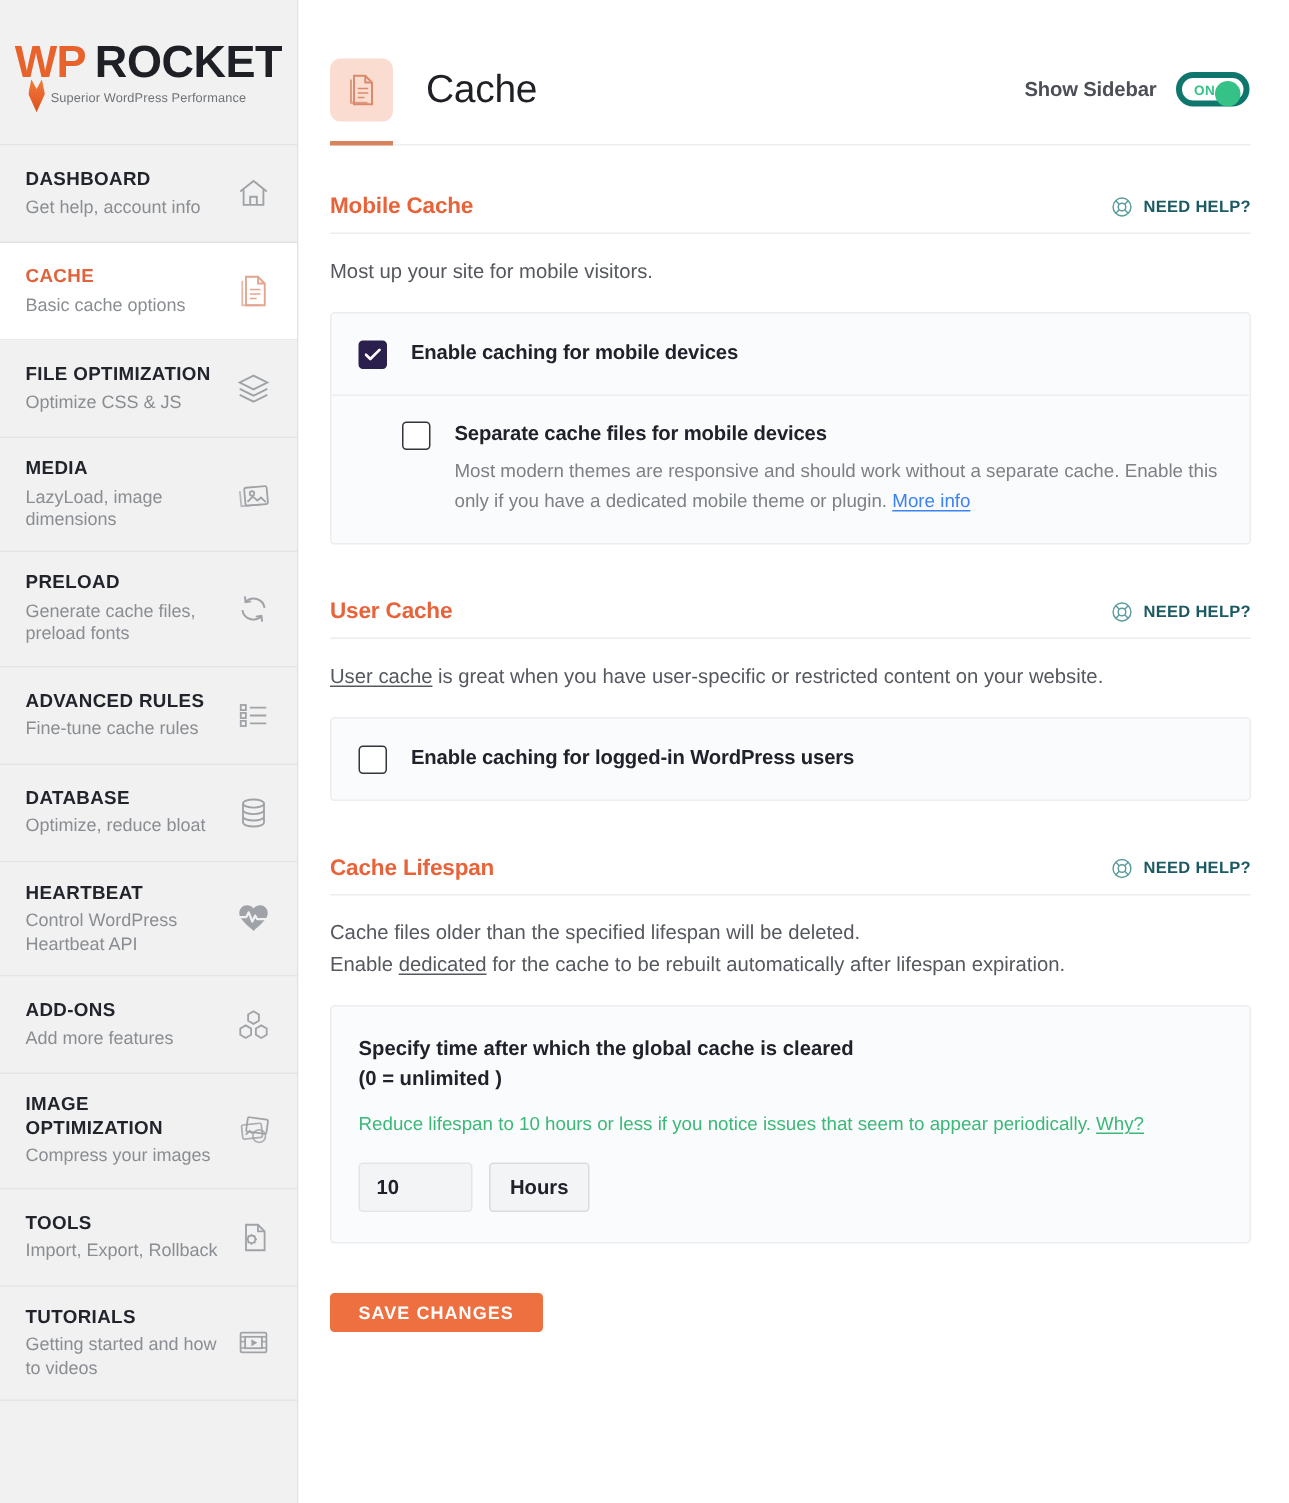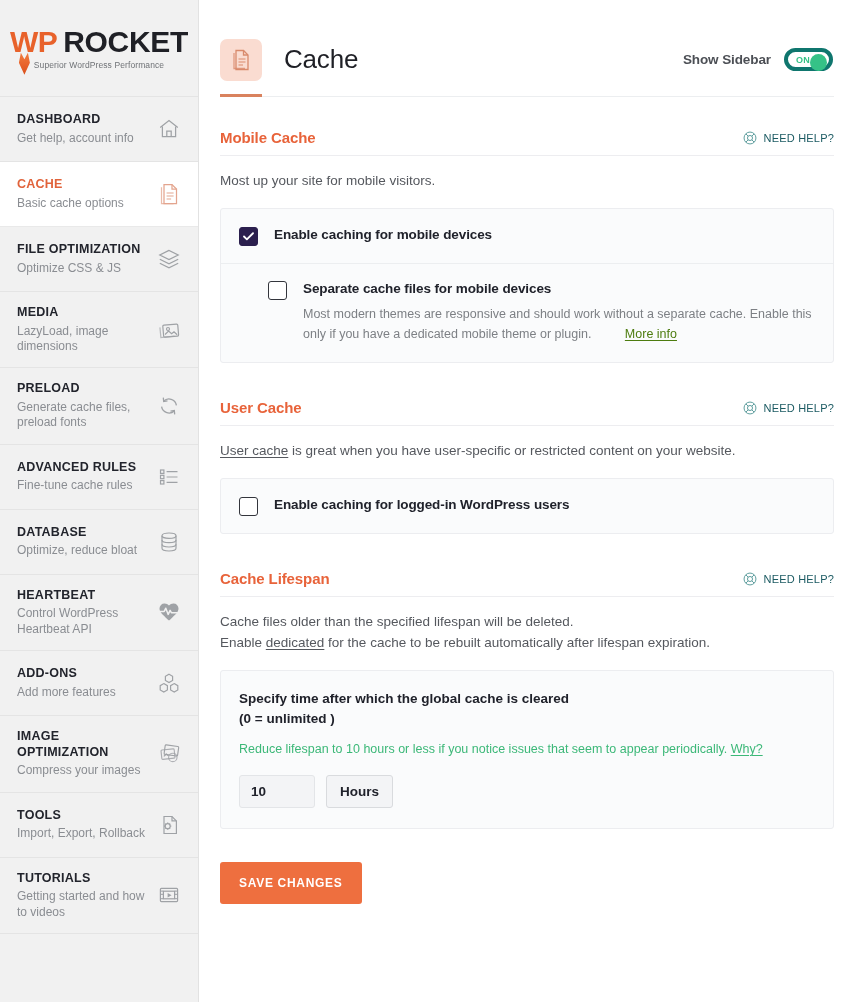--- a/index.html
+++ b/index.html
@@ -131,21 +131,21 @@
     border-bottom: 1px solid #ededf0;
   }
   .section-title {
     font-size: 15px; font-weight: 700; color: #e8633a; letter-spacing: -0.1px;
   }
   .need-help {
     display: flex; align-items: center; gap: 7px; cursor: pointer;
   }
   .need-help-icon { color: #5a9b9b; display: flex; }
   .need-help-text {
-    font-size: 11px; font-weight: 400; color: #1b5a62; letter-spacing: 0.2px;
+    font-size: 11px; font-weight: 700; color: #1b5a62; letter-spacing: 0.2px;
   }
 
   .section-desc {
     font-size: 13.5px; color: #55585e; margin-top: 15px; line-height: 1.5;
   }
   .section-desc a, .inline-link {
     color: #55585e; text-decoration: underline; text-underline-offset: 2px;
   }
 
   .card {
@@ -171,21 +171,21 @@
   .cbx svg { display: block; }
   .opt-body { margin-left: 16px; }
   .opt-label {
     font-size: 13.5px; font-weight: 700; color: #20222b;
     line-height: 1.35; letter-spacing: -0.1px;
   }
   .opt-help {
     font-size: 12.5px; color: #7d8085; margin-top: 7px;
     line-height: 1.55; max-width: 565px;
   }
-  .opt-help a { color: #4d7c0f; text-decoration: underline; text-underline-offset: 2px; margin-left: 30px; }
+  .opt-help a { color: #3b82f6; text-decoration: underline; text-underline-offset: 2px; }
 
   
   .lifespan-body { padding: 18px 18px 20px 18px; }
   .lifespan-title {
     font-size: 13.5px; font-weight: 700; color: #20222b; line-height: 1.45;
   }
   .lifespan-note {
     font-size: 12.5px; color: #3cb878; margin-top: 12px; line-height: 1.5;
   }
   .lifespan-note a { color: #3cb878; text-decoration: underline; text-underline-offset: 2px; }
@@ -202,21 +202,21 @@
     border-radius: 3px; padding: 0 13px;
     display: flex; align-items: center;
     font-size: 13.5px; font-weight: 700; color: #20222b;
     cursor: pointer;
   }
 
   .save-btn {
     margin-top: 33px; margin-bottom: 40px;
     background: #ee6f3f; color: #ffffff;
     border: none; border-radius: 3px;
-    height: 42px; padding: 0 19px;
+    height: 26px; padding: 0 19px;
     font-family: "Liberation Sans", sans-serif;
     font-size: 12px; font-weight: 700; letter-spacing: 0.7px;
     cursor: pointer;
   }
 </style>
 </head>
 <body>
 
 <div class="app">
 

